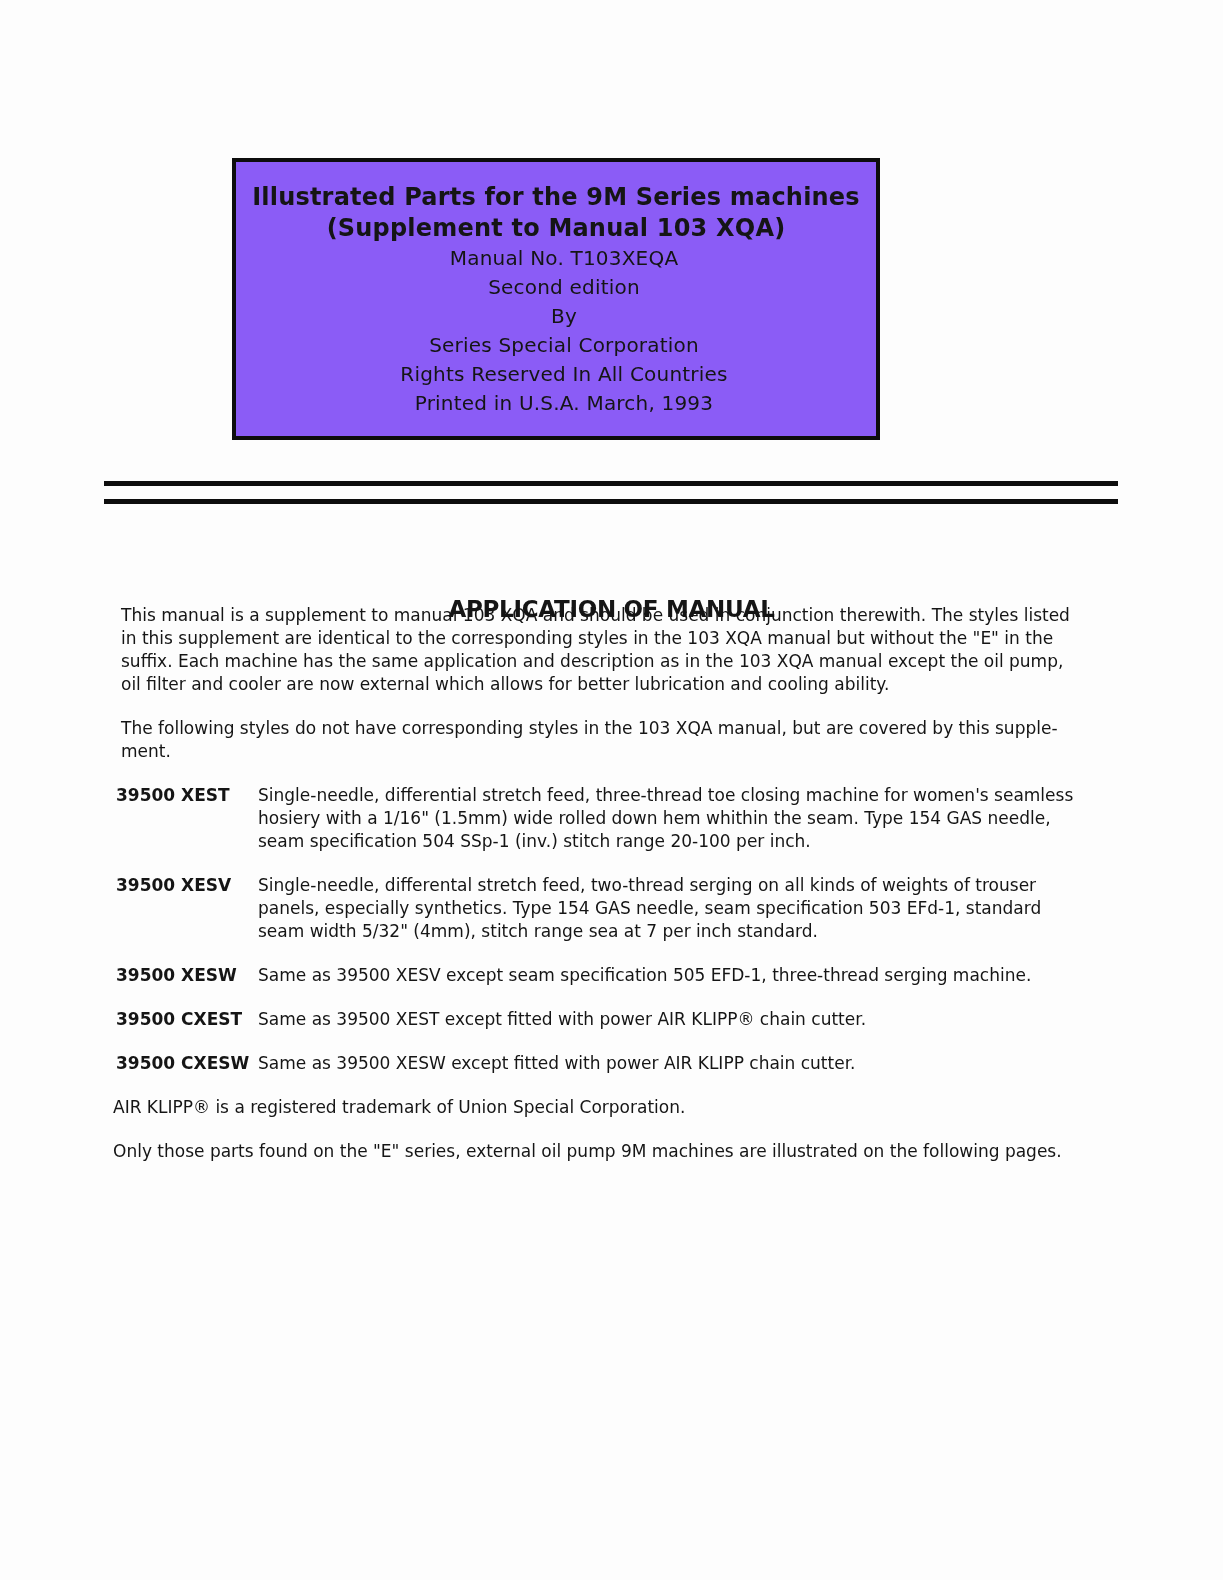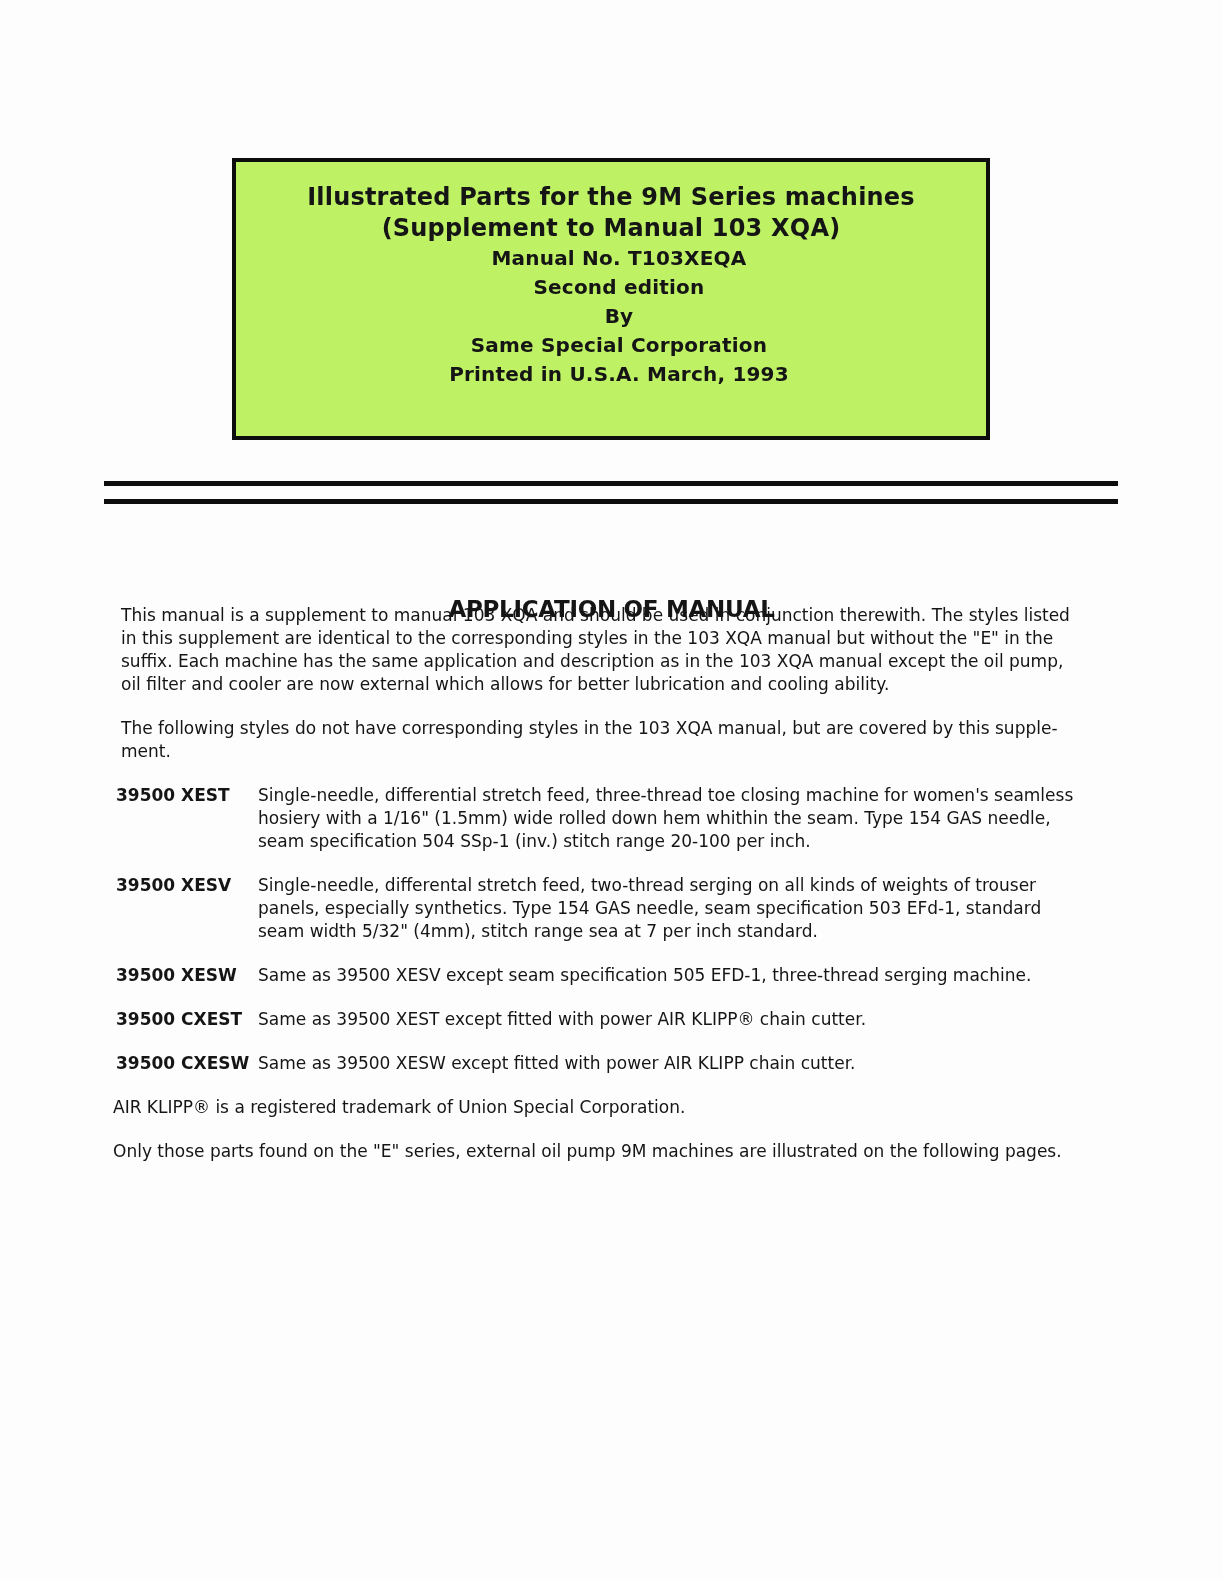--- a/index.html
+++ b/index.html
@@ -14,38 +14,38 @@
     background: #fdfdfd;
     font-family: "DejaVu Sans", sans-serif;
     color: #151515;
     overflow: hidden;
   }
   
   .title-box {
     position: absolute;
     left: 232px;
     top: 158px;
-    width: 758px;
+    width: 648px;
     height: 282px;
     box-sizing: border-box;
     border: 4px solid #0d0d0d;
     text-align: center;
     padding-top: 20px;
-    background: #bef264;
+    background: #8b5cf6;
   }
   .title-line-lg {
     font-size: 24px;
     font-weight: bold;
     line-height: 31px;
     letter-spacing: 0.2px;
     white-space: nowrap;
   }
   .title-line-md {
     font-size: 20px;
-    font-weight: bold;
+    font-weight: normal;
     line-height: 29px;
     letter-spacing: 0.2px;
     white-space: nowrap;
     padding-left: 16px;
   }
   
   .rule {
     position: absolute;
     left: 104px;
     width: 1014px;
@@ -102,21 +102,22 @@
 <body>
 
 <div id="page">
 
   <div class="title-box">
     <div class="title-line-lg">Illustrated Parts for the 9M Series machines</div>
     <div class="title-line-lg">(Supplement to Manual 103 XQA)</div>
     <div class="title-line-md">Manual No. T103XEQA</div>
     <div class="title-line-md">Second edition</div>
     <div class="title-line-md">By</div>
-    <div class="title-line-md">Same Special Corporation</div>
+    <div class="title-line-md">Series Special Corporation</div>
+    <div class="title-line-md">Rights Reserved In All Countries</div>
     <div class="title-line-md">Printed in U.S.A. March, 1993</div>
   </div>
 
   <div class="rule rule-top"></div>
   <div class="rule rule-bottom"></div>
 
   <div class="section-heading">APPLICATION OF MANUAL</div>
 
   <div class="content">
 

